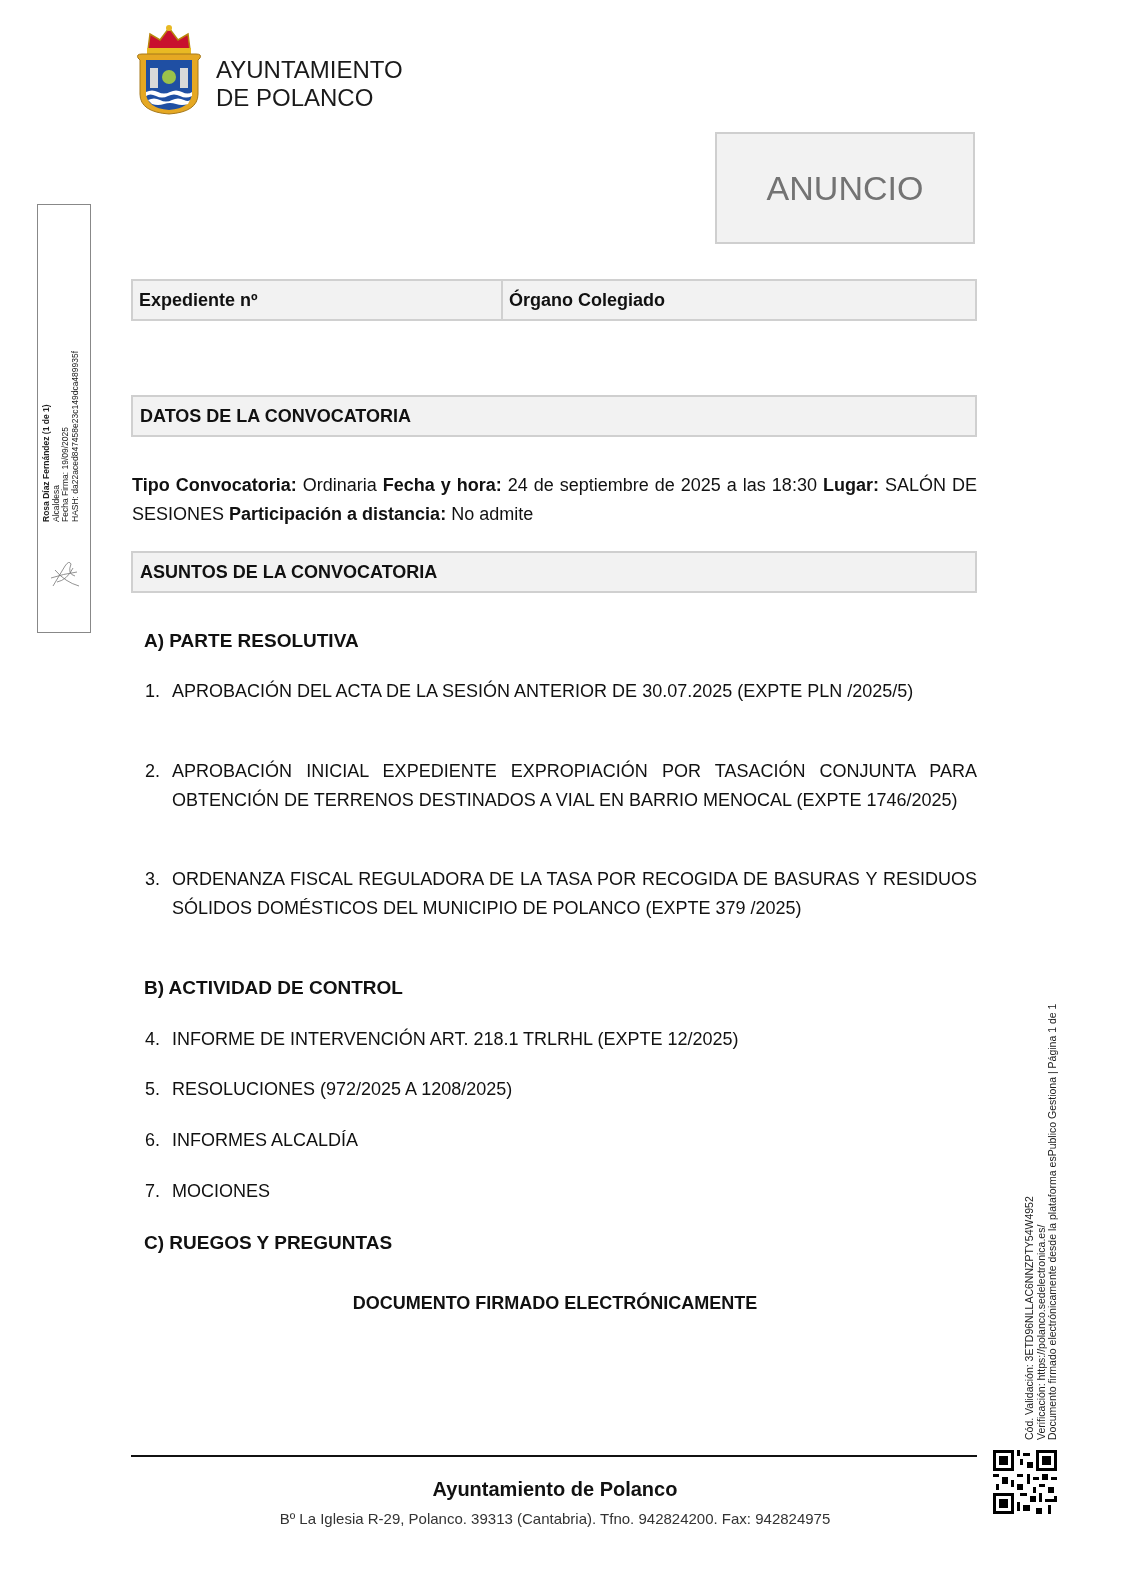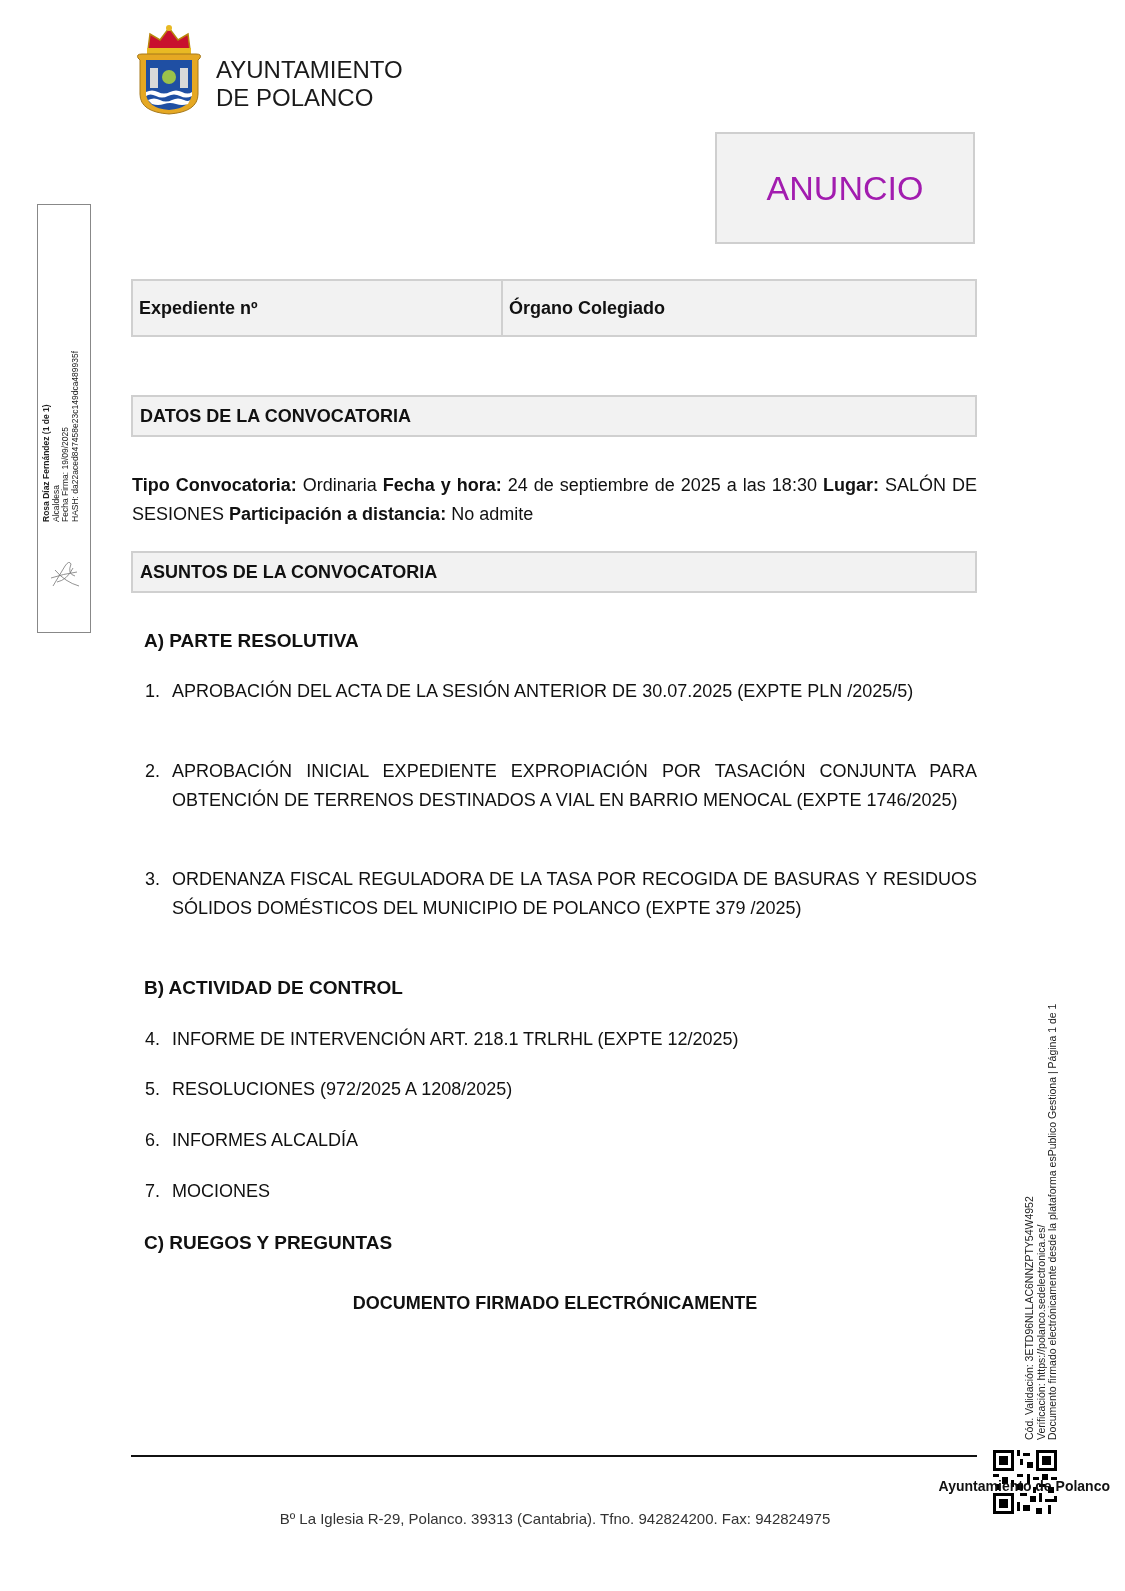--- a/index.html
+++ b/index.html
@@ -6,27 +6,27 @@
   body {
     width: 1125px; height: 1591px; position: relative; overflow: hidden;
     font-family: "Liberation Sans", "DejaVu Sans", sans-serif; color: #111;
   }
   .logo { position: absolute; left: 134px; top: 24px; width: 70px; height: 92px; }
   .org-name { position: absolute; left: 216px; top: 56px; font-size: 24px; line-height: 28px; color: #1a1a1a; }
   .anuncio-box {
     position: absolute; left: 715px; top: 132px; width: 260px; height: 112px;
     background: #f2f2f2; border: 2px solid #cfcfcf; box-sizing: border-box;
     display: flex; align-items: center; justify-content: center;
-    font-size: 34px; color: #a21caf;
+    font-size: 34px; color: #737373;
   }
   .exp-table {
     position: absolute; left: 131px; top: 279px; width: 846px;
     border-collapse: collapse; font-size: 18px;
   }
-  .exp-table td { border: 2px solid #d0d0d0; height: 38px; padding: 8px 6px; }
+  .exp-table td { border: 2px solid #d0d0d0; height: 38px; padding: 0 6px; }
   .exp-table tr.head td { background: #f2f2f2; font-weight: bold; }
   .exp-table td.c1 { width: 356px; }
   .section-bar {
     position: absolute; left: 131px; width: 846px; height: 42px; box-sizing: border-box;
     background: #f2f2f2; border: 2px solid #d0d0d0; border-top-color: #cfcfcf;
     font-weight: bold; font-size: 18px; padding-left: 7px; display: flex; align-items: center;
   }
   .datos { top: 395px; }
   .asuntos { top: 551px; }
   .convoc {
@@ -39,21 +39,21 @@
   .h-b { top: 977px; }
   .h-c { top: 1232px; }
   .item {
     position: absolute; left: 145px; width: 832px; font-size: 18px; line-height: 29px;
     display: flex;
   }
   .item .num { width: 27px; flex: none; }
   .item .txt { flex: 1; text-align: justify; text-align-last: left; }
   .signed { position: absolute; left: 0; width: 1110px; top: 1293px; text-align: center; font-weight: bold; font-size: 18px; }
   .footer-rule { position: absolute; left: 131px; top: 1455px; width: 846px; height: 2px; background: #111; }
-  .footer-org { position: absolute; left: 0; width: 1110px; top: 1478px; text-align: right; font-size: 14px; font-weight: bold; }
+  .footer-org { position: absolute; left: 0; width: 1110px; top: 1478px; text-align: center; font-size: 20px; font-weight: bold; }
   .footer-addr { position: absolute; left: 0; width: 1110px; top: 1510px; text-align: center; font-size: 15px; color: #333; }
   .sig-box {
     position: absolute; left: 37px; top: 204px; width: 54px; height: 429px;
     border: 1px solid #888; box-sizing: border-box; background: #fff;
   }
   .sig-text {
     position: absolute; left: 42px; top: 522px; transform-origin: 0 0; transform: rotate(-90deg);
     font-size: 8.5px; line-height: 9.5px; white-space: nowrap; color: #222;
   }
   .sig-text .b { font-weight: bold; }

